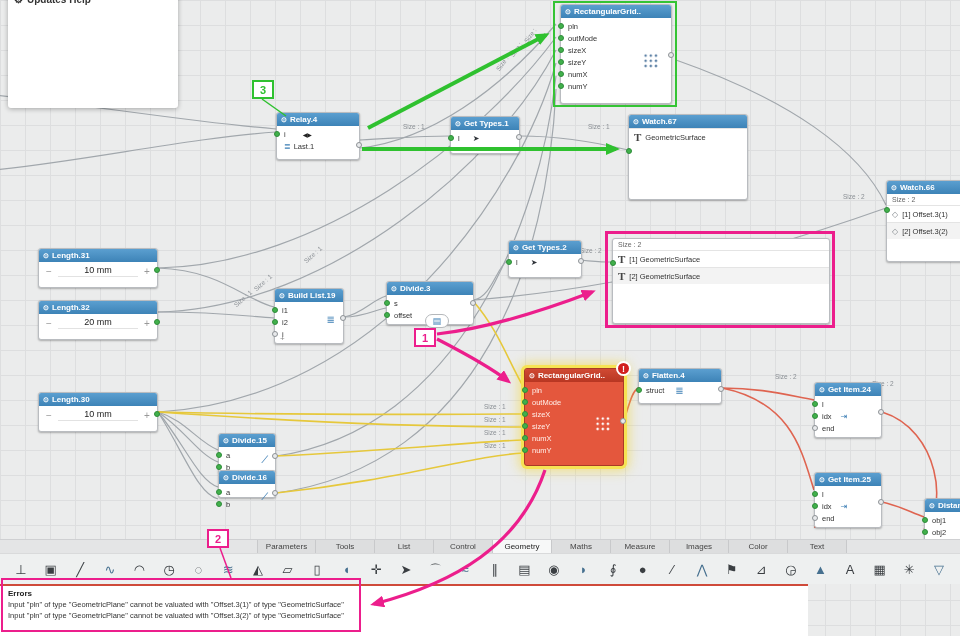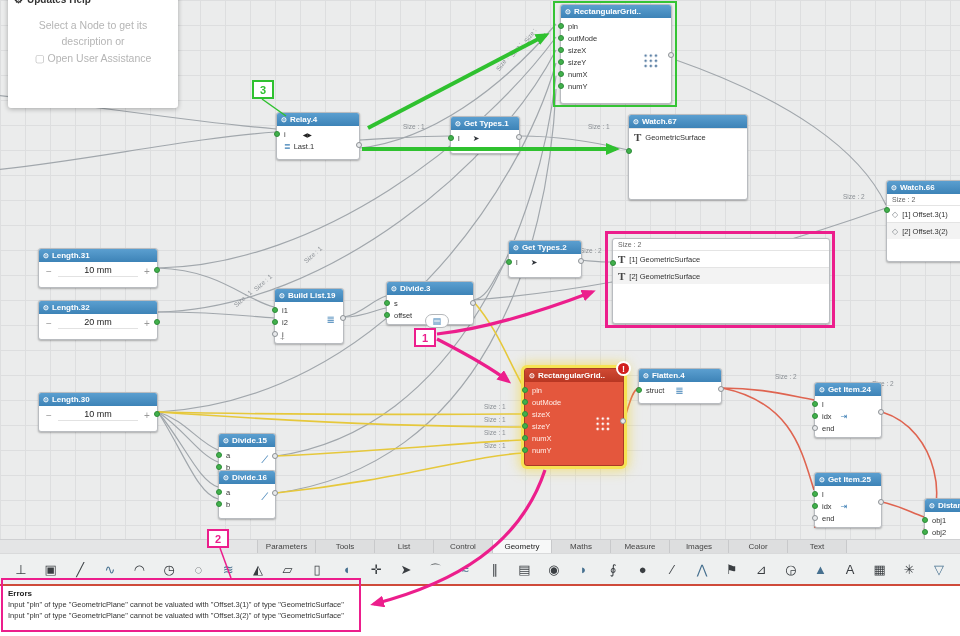--- a/index.html
+++ b/index.html
@@ -72,21 +72,21 @@
         border-top:1px solid #cfd0d2;display:flex;padding-left:257px;z-index:20}
   .tab{width:59px;display:flex;align-items:center;justify-content:center;font-size:8px;color:#444;
        background:#dddedf;border-right:1px solid #c8c9cb}
   .tab:nth-child(1){border-left:1px solid #c8c9cb}
   .tab.active{background:#f7f8f8;color:#222}
   .iconbar{position:absolute;left:0;top:553px;width:960px;height:31px;background:#eef0f0;
            border-top:1px solid #d9dadb;display:flex;align-items:center;justify-content:space-between;
            padding:0 12px;z-index:20}
   .tool{font-size:13px;color:#3a3e42;line-height:1;width:18px;text-align:center}
   .tool:nth-child(4n){color:#46708f}
-  .errors{position:absolute;left:0;top:584px;width:960px;height:52px;background:#fff;
+  .errors{position:absolute;left:0;top:584px;width:808px;height:52px;background:#fff;
           border-top:2px solid #cf4a3a;padding:3px 8px 0;z-index:15}
   .etitle{font-size:8px;font-weight:bold;color:#222}
   .eline{font-size:7.5px;color:#333;margin-top:2px;white-space:nowrap}
   .errbox{position:absolute;left:1px;top:578px;width:360px;height:54px;border:2px solid #ec1e8c;
           z-index:30;pointer-events:none}
 </style>
 </head>
 <body>
 
 <div class="canvas">
@@ -374,21 +374,21 @@
         </div>
       <div class="port">
           <span class="pin"></span>
           <span>b</span>
         </div>
       <span class="blue" style="position:absolute;right:9px;top:6px;font-size:11px;font-style:italic">∕</span>
     </div>
     <span class="outpin" style="top:19px"></span>
   </div>
 
-  <div class="node" style="left:218px;top:470px;width:58px;height:49px">
+  <div class="node" style="left:218px;top:470px;width:58px;height:28px">
     <div class="hdr">
       <span class="hicon">⊙</span>
       <span>Divide.16</span>
     </div>
     <div class="body">
       <div class="port">
           <span class="pin"></span>
           <span>a</span>
         </div>
       <div class="port">
@@ -512,26 +512,20 @@
           <span class="pin"></span>
           <span>obj2</span>
         </div>
     </div>
   </div>
 
   <div class="help">
     <div class="hp-h">
       <span>⚙</span>
       <span>Updates Help</span>
-    </div>
-    <div class="hp-b">
-      <span>Select a Node to get its</span><br>
-      <span>description or</span><br>
-      <span>▢</span>
-      <span>Open User Assistance</span>
     </div>
   </div>
 
   <div class="selbox green" style="left:553px;top:1px;width:124px;height:106px"></div>
   <div class="selbox magenta" style="left:605px;top:231px;width:230px;height:97px"></div>
 
   <div class="badge green" style="left:252px;top:80px">3</div>
   <div class="badge magenta" style="left:414px;top:328px">1</div>
   <div class="badge magenta" style="left:207px;top:529px">2</div>
 

